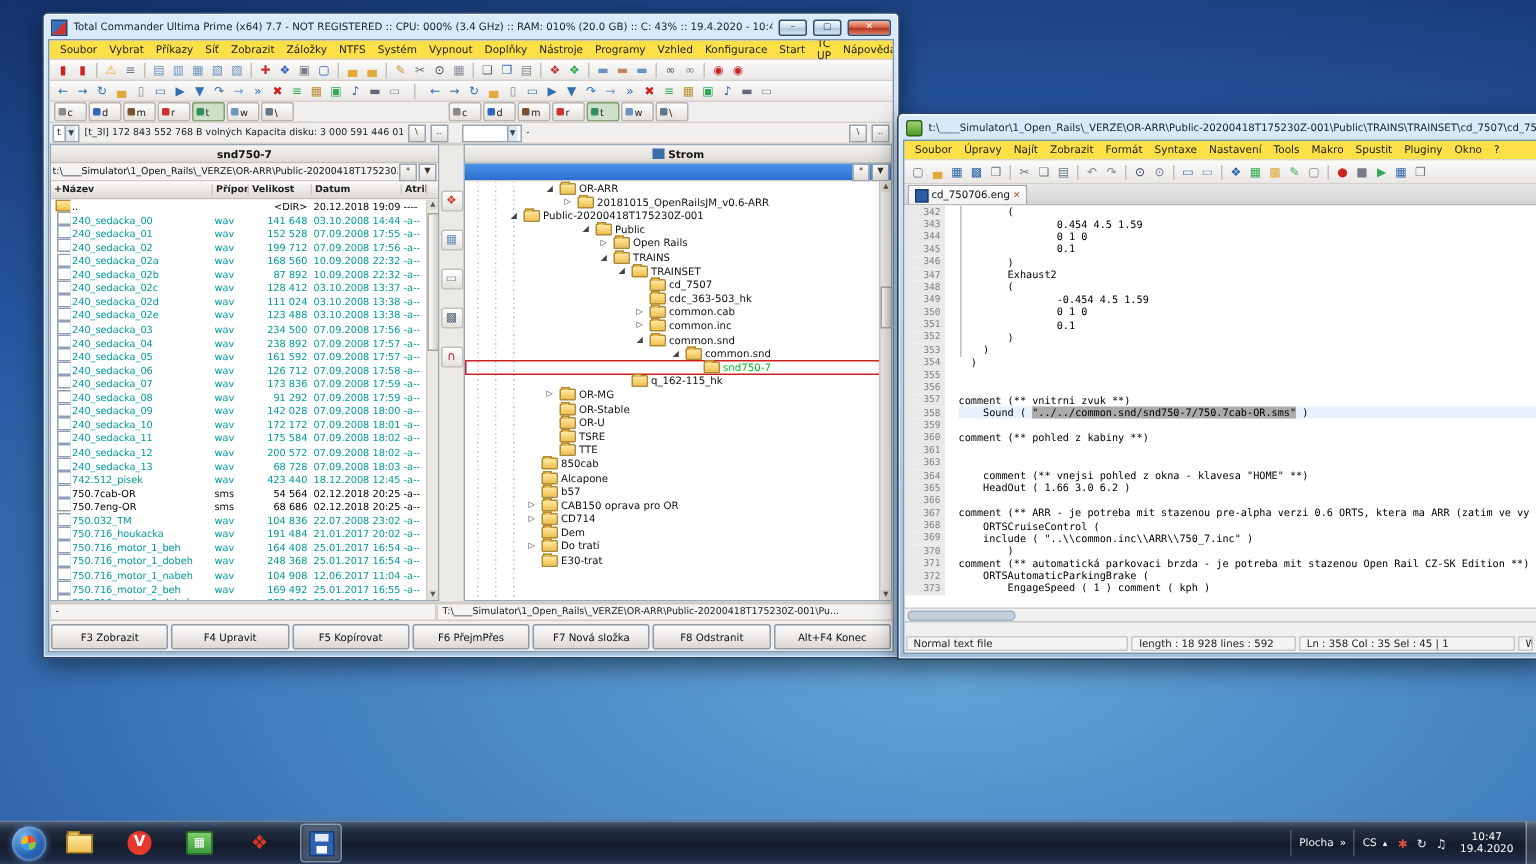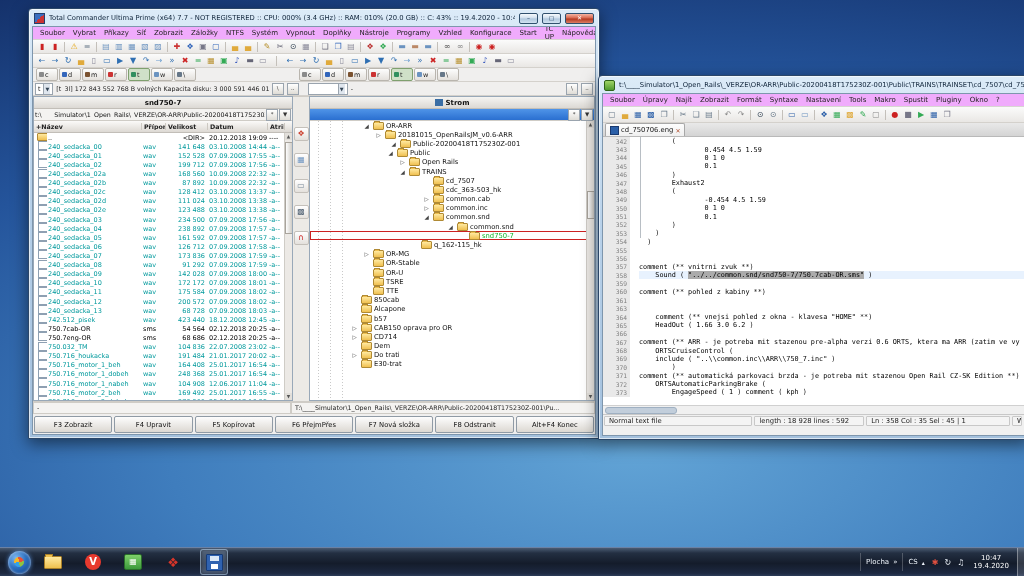--- a/index.html
+++ b/index.html
@@ -14,21 +14,21 @@
   .wtitle{position:absolute;top:2px;left:5px;right:5px;height:14px;display:flex;align-items:center;gap:4px;
           font-size:6.8px;color:#0d2238}
   .wtitle .t{flex:1;white-space:nowrap;overflow:hidden}
   .wbtn{width:17px;height:9px;border:1px solid #30506e;border-radius:2px;flex:none;
         background:linear-gradient(#f6fafd,#cddded 48%,#aec6dc 52%,#d3e3f1);
         font-size:6px;line-height:8px;text-align:center;color:#204060}
   .wbtn.close{width:27px;background:linear-gradient(#f4b4a2,#d7674e 45%,#b23a21 55%,#dd7d64);color:#fff}
   .client{position:absolute;left:3px;right:3px;top:17px;bottom:3px;background:#f0efee;border:1px solid #7e96ad;
           display:flex;flex-direction:column;overflow:hidden}
   
-  .menubar{height:12px;display:flex;align-items:center;background:#f0abfc;border-bottom:1px solid #d8d6d2;
+  .menubar{height:12px;display:flex;align-items:center;background:#fde047;border-bottom:1px solid #d8d6d2;
            font-size:7px;color:#222;flex:none;padding:0 3px}
   .menubar .mi{padding:0 4px}
   .menubar .sp{flex:1}
   .tbar{height:13px;display:flex;align-items:center;background:linear-gradient(#fbfbfb,#e9e7e4);
         border-bottom:1px solid #d4d1cc;flex:none;padding:0 3px;gap:1px;overflow:hidden}
   .tbi{width:12px;height:11px;font-size:8px;line-height:11px;text-align:center;border-radius:2px;flex:none}
   .tsep{width:1px;height:10px;background:#c4c0ba;margin:0 2px;flex:none}
   .drvb{height:11px;min-width:16px;display:inline-flex;align-items:center;gap:1px;padding:0 2px;
         border:1px solid #b9b5ae;border-radius:2px;background:linear-gradient(#fdfdfd,#e4e1dc);
         font-size:6.5px;color:#222;flex:none}
@@ -97,21 +97,21 @@
   .editor{flex:1;position:relative;background:#fff;overflow:hidden;font-family:"DejaVu Sans Mono",monospace}
   .cl{height:8.39px;display:flex;align-items:center}
   .cl .ln{width:24px;padding-right:3px;text-align:right;font-size:6.3px;color:#7f7f7f;background:#e9e9e9;flex:none;height:100%;display:flex;align-items:center;justify-content:flex-end}
   .cl .fm{width:9px;flex:none;height:100%;background:#fff}
   .cl .tx{font-size:6.8px;color:#000;white-space:pre;flex:1;height:100%;display:flex;align-items:center}
   .cl.cur .tx{background:#e8f2fe}
   .cl .selx{background:#ababab}
   .foldline{position:absolute;left:37px;top:0;width:1px;background:#b8bec4}
   .hscroll{height:8px;background:#f0f0f0;border-top:1px solid #d0d0d0;position:relative;flex:none}
   .hthumb{position:absolute;top:1px;left:2px;width:70px;height:5px;border-radius:3px;background:#c2cedb;border:1px solid #9fb0c2}
-  .npstatus{height:18px;display:flex;align-items:flex-start;background:#f0f0f0;border-top:1px solid #c8c8c8;
+  .npstatus{height:18px;display:flex;align-items:flex-end;background:#f0f0f0;border-top:1px solid #c8c8c8;
             font-size:6.8px;color:#222;flex:none;padding:1px}
   .npseg{border:1px solid #c8c8c8;border-radius:1px;background:#f4f4f4;display:flex;align-items:center;
          padding:0 4px;margin-right:2px;white-space:nowrap;overflow:hidden}
   
   .taskbar{position:absolute;left:0;right:0;bottom:0;height:28px;
            background:linear-gradient(#4a5b72,#232f42 18%,#141c2b 55%,#1d2941 90%,#2c3c58);
            border-top:1px solid rgba(160,190,230,.55);display:flex;align-items:center;z-index:50}
   .orb{width:23px;height:23px;border-radius:50%;margin:0 9px 0 8px;flex:none;position:relative;
        background:radial-gradient(circle at 35% 30%, #7db8ef 0%, #2d6fc0 45%, #0c3a7d 100%);
        box-shadow:inset 0 0 3px rgba(255,255,255,.7),0 0 4px rgba(90,150,230,.8)}
@@ -625,39 +625,44 @@
           <div class="trow" style="padding-left: 52px;">
               <span class="arr">◢</span>
               <span class="fi"></span>
               <span class="lbl">OR-ARR</span>
             </div>
             <div class="trow" style="padding-left: 64px;">
               <span class="arr">▷</span>
               <span class="fi"></span>
               <span class="lbl">20181015_OpenRailsJM_v0.6-ARR</span>
             </div>
-            <div class="trow" style="padding-left: 79px;">
+            <div class="trow" style="padding-left: 28px;">
               <span class="arr">◢</span>
               <span class="fi"></span>
               <span class="lbl">Public-20200418T175230Z-001</span>
             </div>
             <div class="trow" style="padding-left: 76px;">
               <span class="arr">◢</span>
               <span class="fi"></span>
               <span class="lbl">Public</span>
             </div>
             <div class="trow" style="padding-left: 88px;">
               <span class="arr">▷</span>
               <span class="fi"></span>
               <span class="lbl">Open Rails</span>
             </div>
             <div class="trow" style="padding-left: 88px;">
               <span class="arr">◢</span>
               <span class="fi"></span>
               <span class="lbl">TRAINS</span>
+            </div>
+            <div class="trow" style="padding-left: 100px;">
+              <span class="arr">◢</span>
+              <span class="fi"></span>
+              <span class="lbl">TRAINSET</span>
             </div>
             <div class="trow" style="padding-left: 112px;">
               <span class="arr"></span>
               <span class="fi"></span>
               <span class="lbl">cd_7507</span>
             </div>
             <div class="trow" style="padding-left: 112px;">
               <span class="arr"></span>
               <span class="fi"></span>
               <span class="lbl">cdc_363-503_hk</span>

